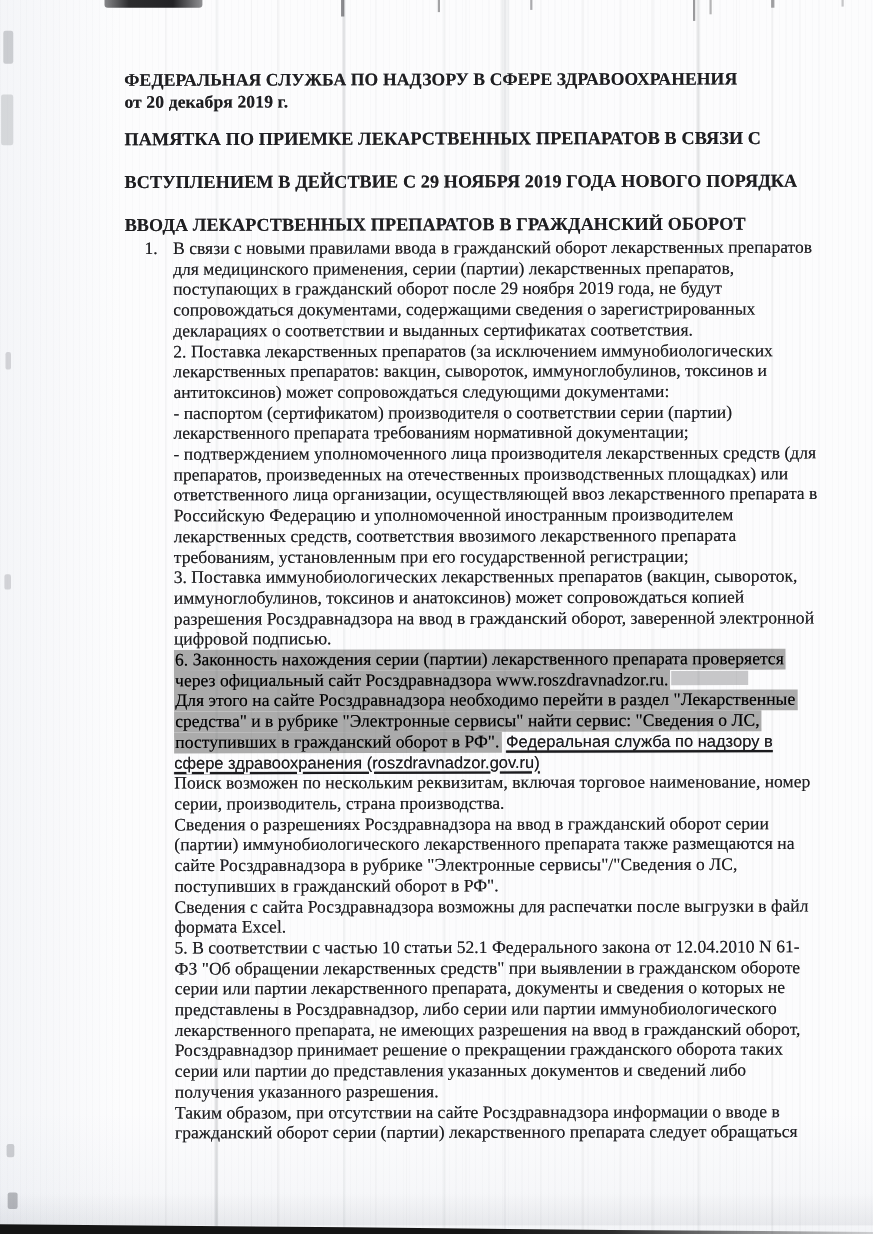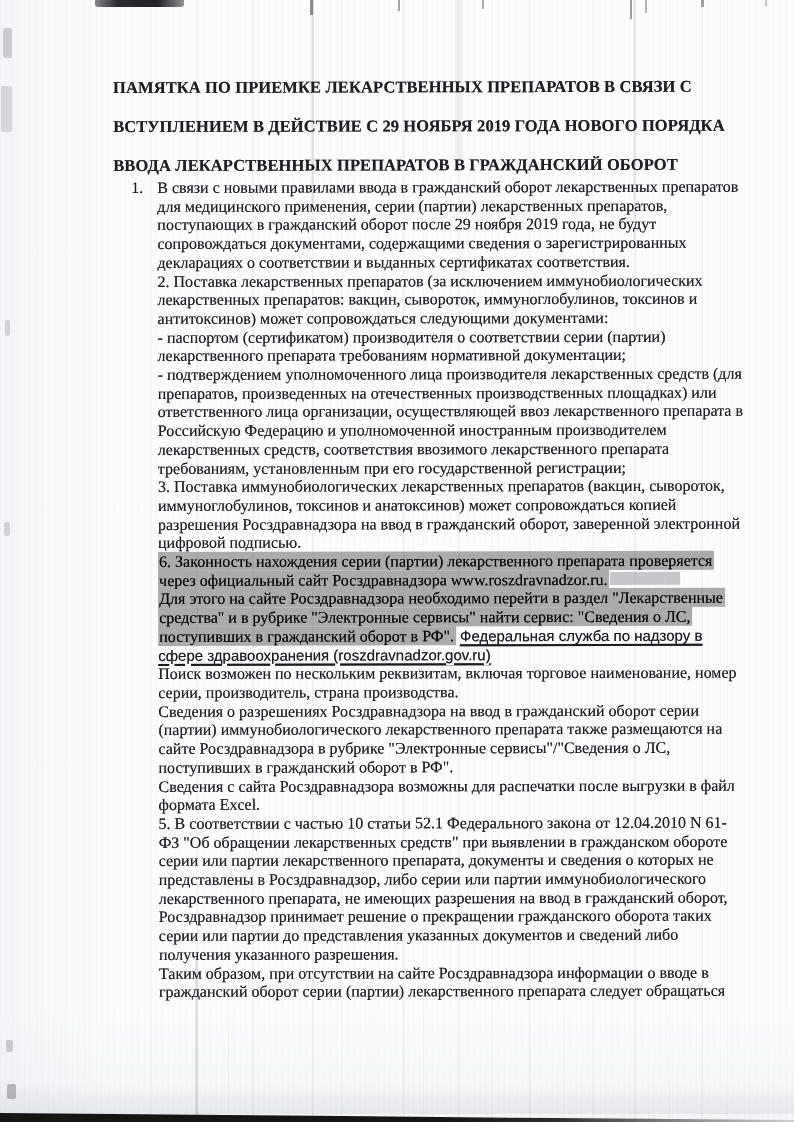--- a/index.html
+++ b/index.html
@@ -63,20 +63,22 @@
   }
 </style>
 </head>
 <body>
 
 <div class="page">
 
   <div class="content">
 
     <div class="doc-header">
+      <div>ФЕДЕРАЛЬНАЯ СЛУЖБА ПО НАДЗОРУ В СФЕРЕ ЗДРАВООХРАНЕНИЯ</div>
+      <div>от 20 декабря 2019 г.</div>
     </div>
 
     <div class="title">
       <div class="title-line">ПАМЯТКА ПО ПРИЕМКЕ ЛЕКАРСТВЕННЫХ ПРЕПАРАТОВ В СВЯЗИ С</div>
       <div class="title-line">ВСТУПЛЕНИЕМ В ДЕЙСТВИЕ С 29 НОЯБРЯ 2019 ГОДА НОВОГО ПОРЯДКА</div>
       <div class="title-line">ВВОДА ЛЕКАРСТВЕННЫХ ПРЕПАРАТОВ В ГРАЖДАНСКИЙ ОБОРОТ</div>
     </div>
 
     <div class="body">
       <p class="item1"><span class="marker">1.</span><span>В связи с новыми правилами ввода в гражданский оборот лекарственных препаратов для медицинского применения, серии (партии) лекарственных препаратов, поступающих в гражданский оборот после 29 ноября 2019 года, не будут сопровождаться документами, содержащими сведения о зарегистрированных декларациях о соответствии и выданных сертификатах соответствия.</span></p>

